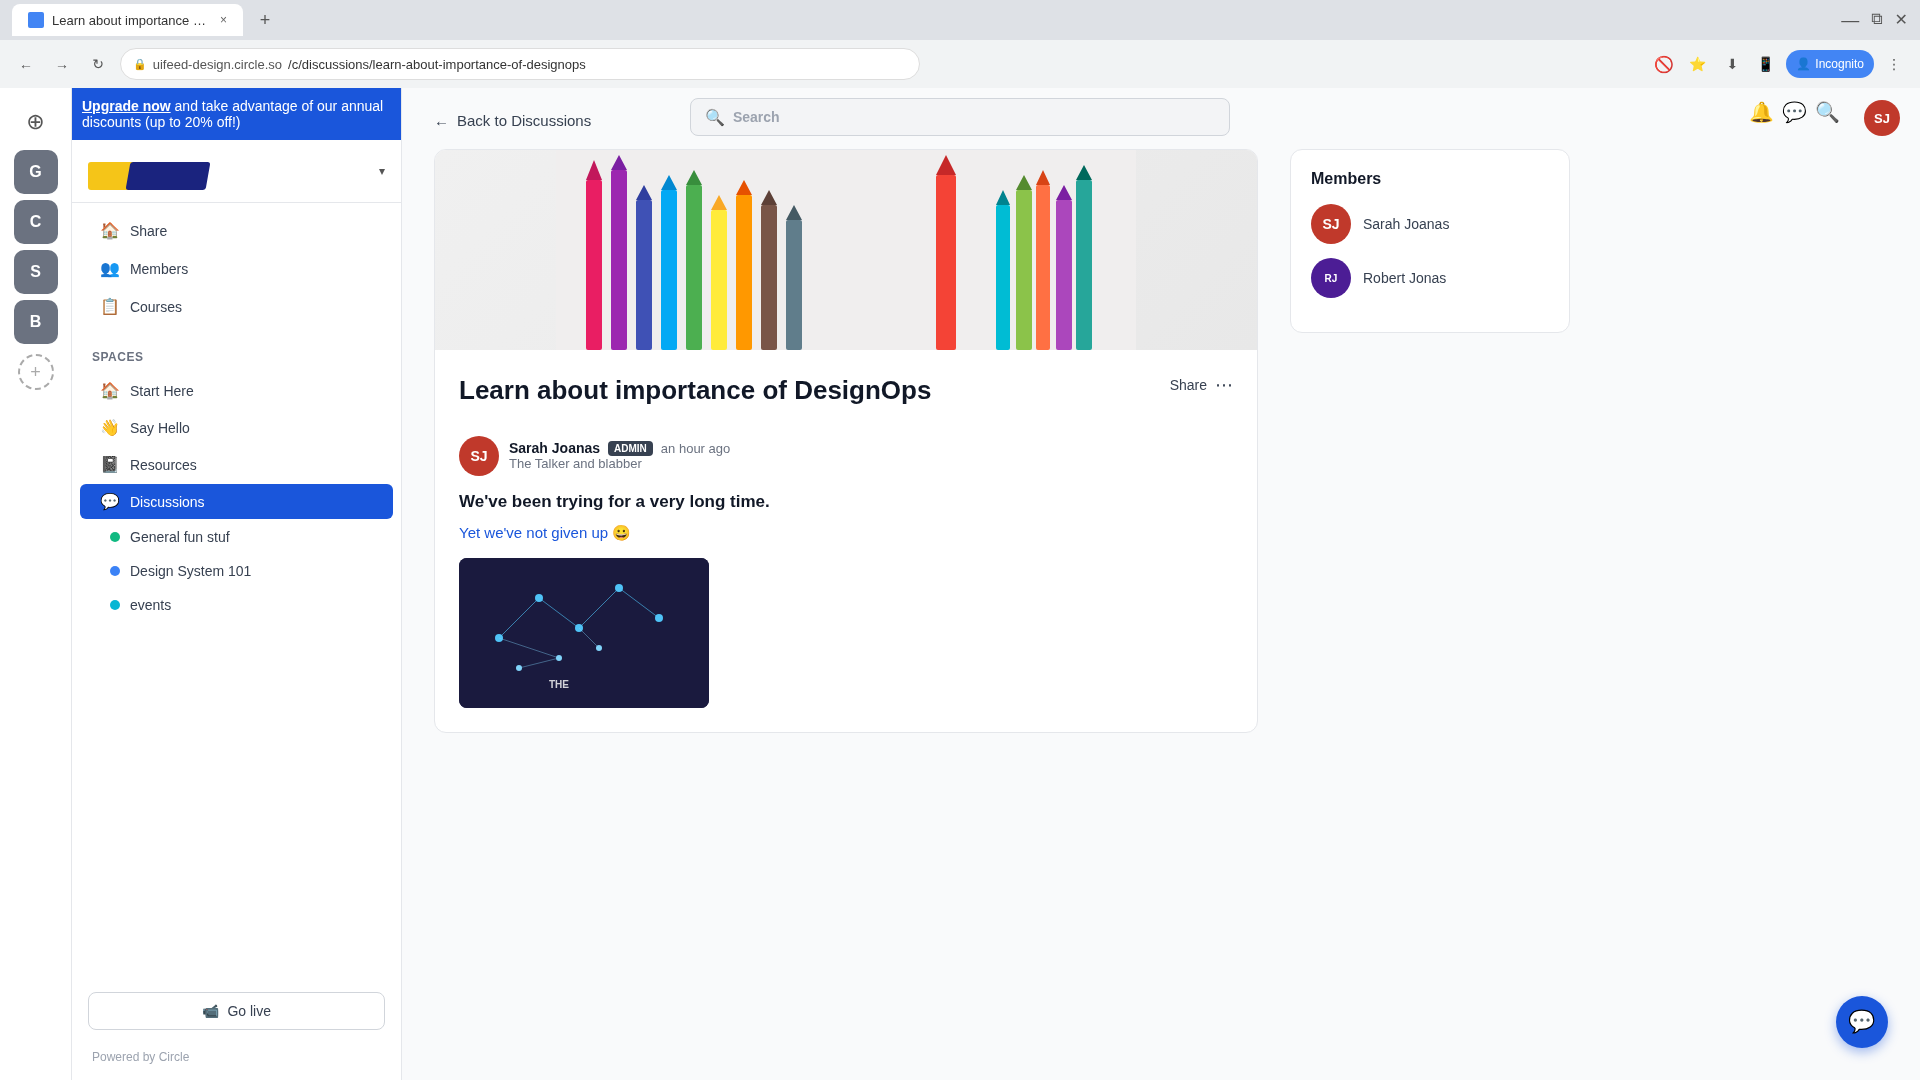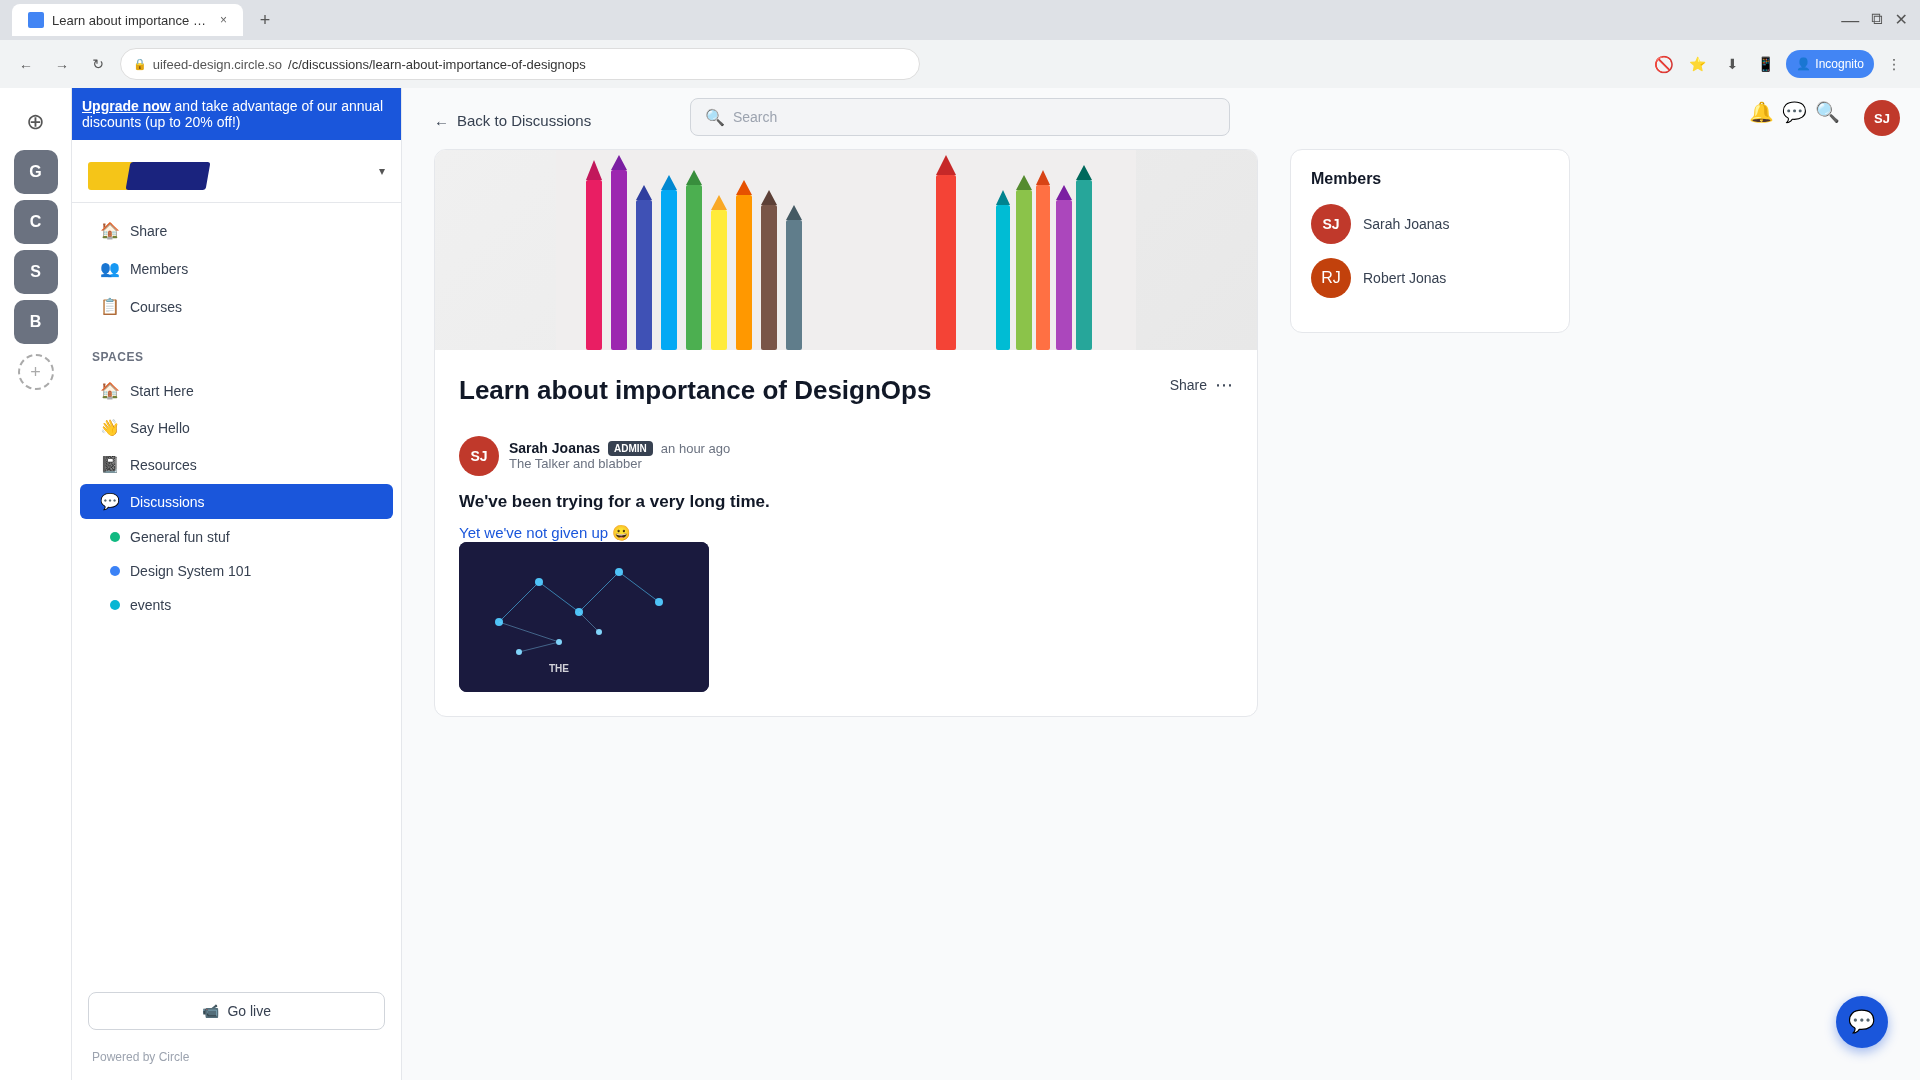--- a/index.html
+++ b/index.html
@@ -69,28 +69,28 @@
     .author-name { font-size: 14px; font-weight: 600; color: #111827; }
     .admin-badge { background: #374151; color: white; font-size: 10px; padding: 2px 6px; border-radius: 4px; font-weight: 600; }
     .time-ago { font-size: 13px; color: #6b7280; }
     .author-title { font-size: 13px; color: #6b7280; }
     .share-row { display: flex; align-items: center; gap: 8px; margin-left: auto; text-align: right; }
     .share-btn { font-size: 14px; color: #374151; cursor: pointer; font-weight: 500; }
     .more-btn { color: #374151; cursor: pointer; font-size: 18px; }
     .card-text { font-size: 17px; font-weight: 700; color: #111827; margin-bottom: 12px; }
     .card-link { color: #1a56db; font-size: 15px; cursor: pointer; text-decoration: none; display: flex; align-items: center; gap: 4px; }
 
-    .data-viz { width: 250px; height: 150px; background: #1a1a3e; border-radius: 8px; display: flex; align-items: center; justify-content: center; overflow: hidden; position: relative; }
+    .data-viz { width: 250px; height: 150px; background: #1a1a3e; border-radius: 8px; margin-top: 16px; display: flex; align-items: center; justify-content: center; overflow: hidden; position: relative; }
 
     
     .members-sidebar { width: 280px; flex-shrink: 0; }
     .members-card { background: #fff; border: 1px solid #e5e7eb; border-radius: 12px; padding: 20px; }
     .members-title { font-size: 16px; font-weight: 700; color: #111827; margin-bottom: 16px; }
     .member-item { display: flex; align-items: center; gap: 12px; margin-bottom: 14px; }
-    .avatar-rj { width: 40px; height: 40px; border-radius: 50%; background: #c2410c; color: white; display: flex; align-items: center; justify-content: center; font-size: 16px; font-weight: 400; flex-shrink: 0; }
+    .avatar-rj { width: 40px; height: 40px; border-radius: 50%; background: #4c1d95; color: white; display: flex; align-items: center; justify-content: center; font-size: 10px; font-weight: 700; flex-shrink: 0; }
     .member-name { font-size: 14px; font-weight: 500; color: #374151; }
 
     
     .chat-fab { position: fixed; bottom: 32px; right: 32px; width: 52px; height: 52px; background: #1a56db; border-radius: 50%; display: flex; align-items: center; justify-content: center; color: white; font-size: 22px; cursor: pointer; box-shadow: 0 4px 12px rgba(26,86,219,0.4); }
   </style>
 </head>
 <body>
 
 <div class="browser-frame">
   <div class="browser-titlebar">
@@ -345,14 +345,14 @@
 <div style="position:absolute;top:100px;right:20px;width:36px;height:36px;border-radius:50%;background:#c0392b;color:white;display:flex;align-items:center;justify-content:center;font-size:13px;font-weight:700;cursor:pointer;">SJ</div>
 
 <div style="position:absolute;top:100px;right:80px;display:flex;align-items:center;gap:8px;">
   <span style="font-size:20px;color:#555;cursor:pointer;">🔔</span>
   <span style="font-size:20px;color:#555;cursor:pointer;">💬</span>
   <span style="font-size:20px;color:#555;cursor:pointer;">🔍</span>
 </div>
 
 <div style="position:absolute;top:98px;left:50%;transform:translateX(-50%);width:540px;height:38px;background:#f3f4f6;border:1px solid #d1d5db;border-radius:8px;display:flex;align-items:center;padding:0 14px;gap:8px;">
   <span style="color:#9ca3af;font-size:16px;">🔍</span>
-  <span style="font-size:14px;color:#9ca3af;">Search</span>
+  <span style="font-size:14px;color:#9ca3af;font-weight:bold;">Search</span>
 </div>
 
 </body></html>

